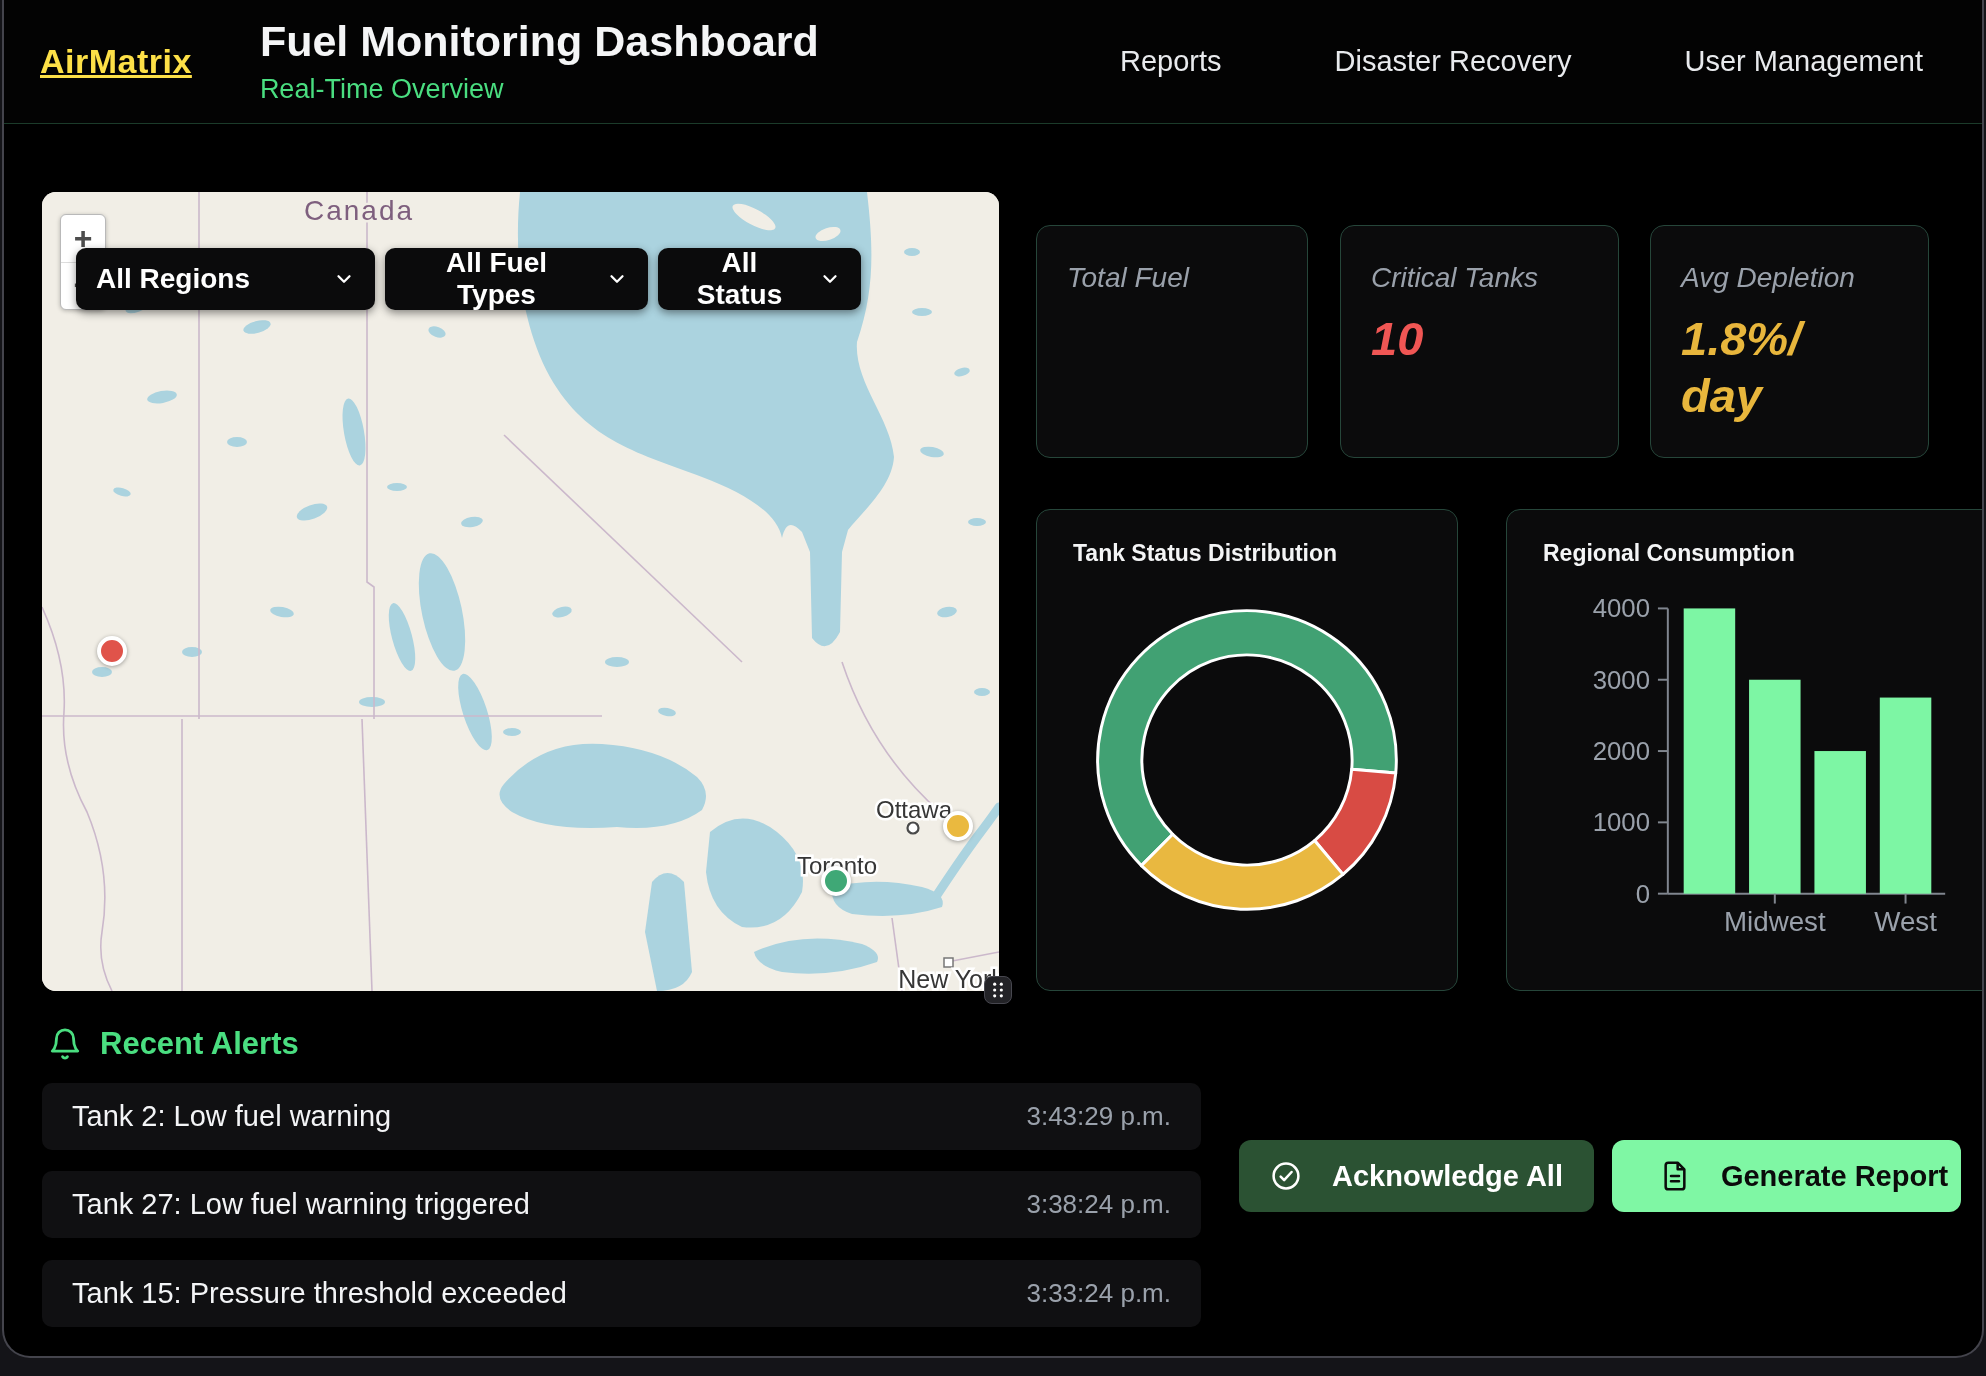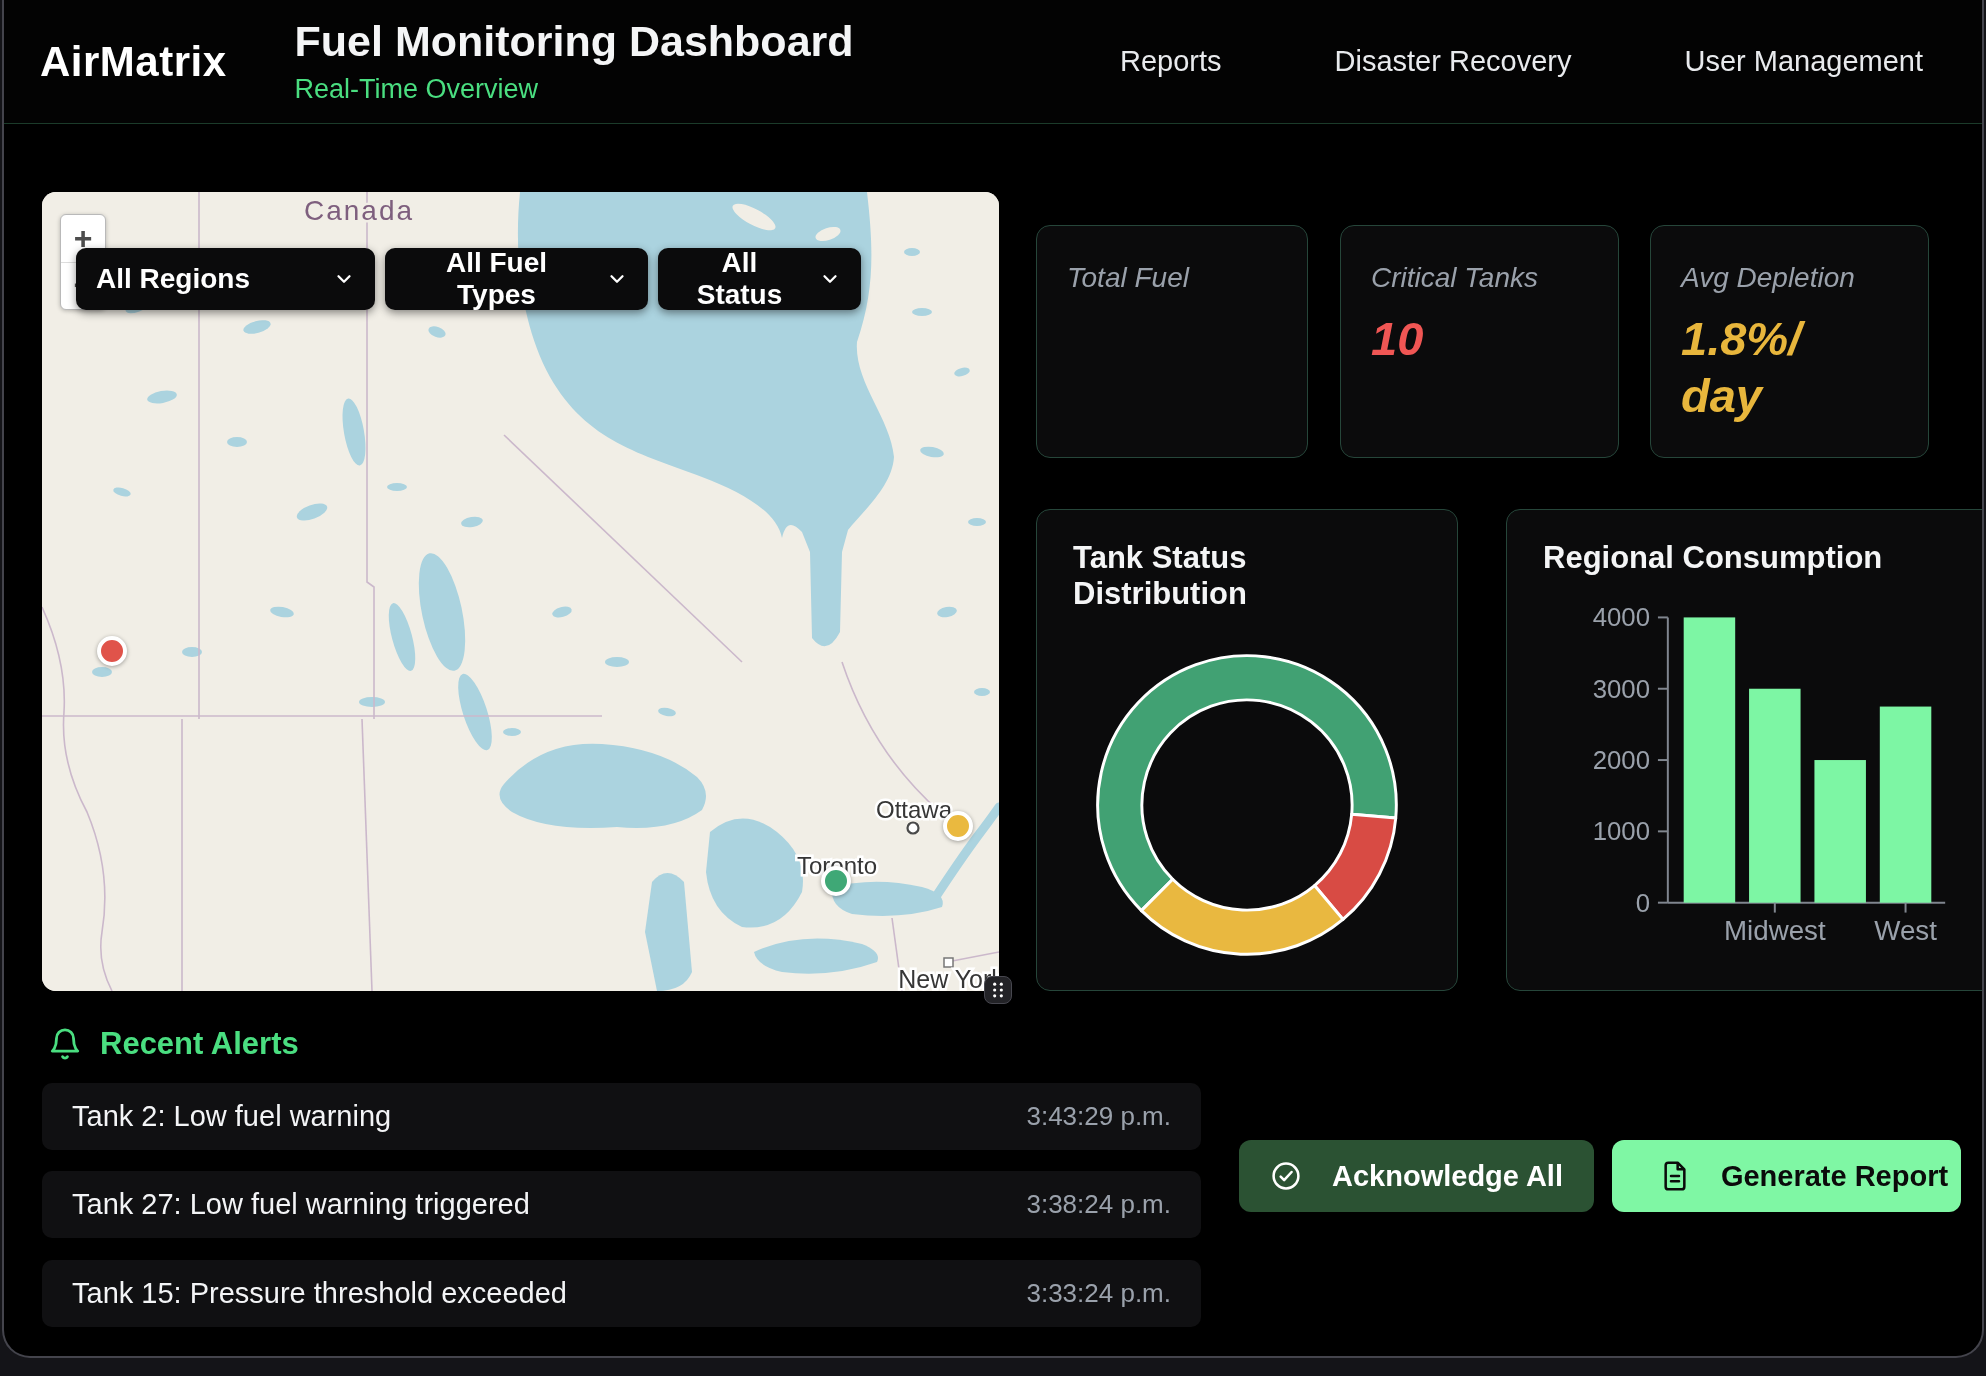--- a/index.html
+++ b/index.html
@@ -4,21 +4,21 @@
 <style>
   * { margin:0; padding:0; box-sizing:border-box; }
   html,body { width:1986px; height:1376px; background:#141418; overflow:hidden;
     font-family:"Liberation Sans", sans-serif; }
   .window { position:absolute; left:2px; right:2px; top:0; bottom:18px; background:#000;
     border:2px solid #44444c; border-top:none; border-radius:0 0 28px 28px; overflow:hidden; }
 
   
   .header { position:absolute; left:0; right:0; top:0; height:124px; background:#030303;
     border-bottom:1px solid #1b3b2a; display:flex; align-items:center; padding:0 59px 0 36px; }
-  .logo { font-size:42px; font-weight:800; color:#ffffff; letter-spacing:.5px; }
+  .logo { font-size:34px; font-weight:800; color:#fde047; letter-spacing:.5px;text-decoration:underline; }
   .titleblock { margin-left:68px; }
   .title { font-size:43px; font-weight:700; color:#f4f5f6; line-height:1.1; }
   .subtitle { font-size:27px; font-weight:500; color:#4ade80; margin-top:8px; }
   .nav { margin-left:auto; display:flex; gap:113px; align-items:center; }
   .nav-item { font-size:29px; color:#e8eaed; cursor:pointer; white-space:nowrap; }
 
   
   .map-panel { position:absolute; left:38px; top:192px; width:957px; height:799px;
     border-radius:14px; overflow:hidden; background:#f1eee6; }
   .map-svg { position:absolute; inset:0; width:100%; height:100%; }
@@ -45,21 +45,21 @@
 
   
   .stat-card { position:absolute; top:225px; height:233px; background:#0b0b0c;
     border:1px solid #26463a; border-radius:14px; padding:36px 30px;font-style:italic; }
   .stat-label { font-size:28px; color:#9aa1ab; font-weight:500; margin-bottom:16px; }
   .stat-value { font-size:47px; font-weight:700; line-height:1.22; }
 
   
   .chart-card { position:absolute; top:509px; height:482px; background:#0b0b0c;
     border:1px solid #26463a; border-radius:14px; padding:30px 36px; }
-  .card-title { font-size:31px; font-weight:700; color:#f4f5f6; }
+  .card-title { font-size:23px; font-weight:700; color:#f4f5f6; }
   .donut-wrap { display:flex; justify-content:center; margin-top:26px; }
   .bar-wrap { display:flex; justify-content:center; margin-top:4px; }
 
   
   .alerts-head { position:absolute; left:44px; top:1026px; display:flex; align-items:center; gap:18px; }
   .alerts-title { font-size:31px; font-weight:700; color:#4ade80; }
   .alert-row { position:absolute; left:38px; width:1159px; height:67px; background:#101012;
     border-radius:10px; display:flex; align-items:center; justify-content:space-between;
     padding:0 30px; }
   .alert-msg { font-size:29px; color:#f3f4f6; }

